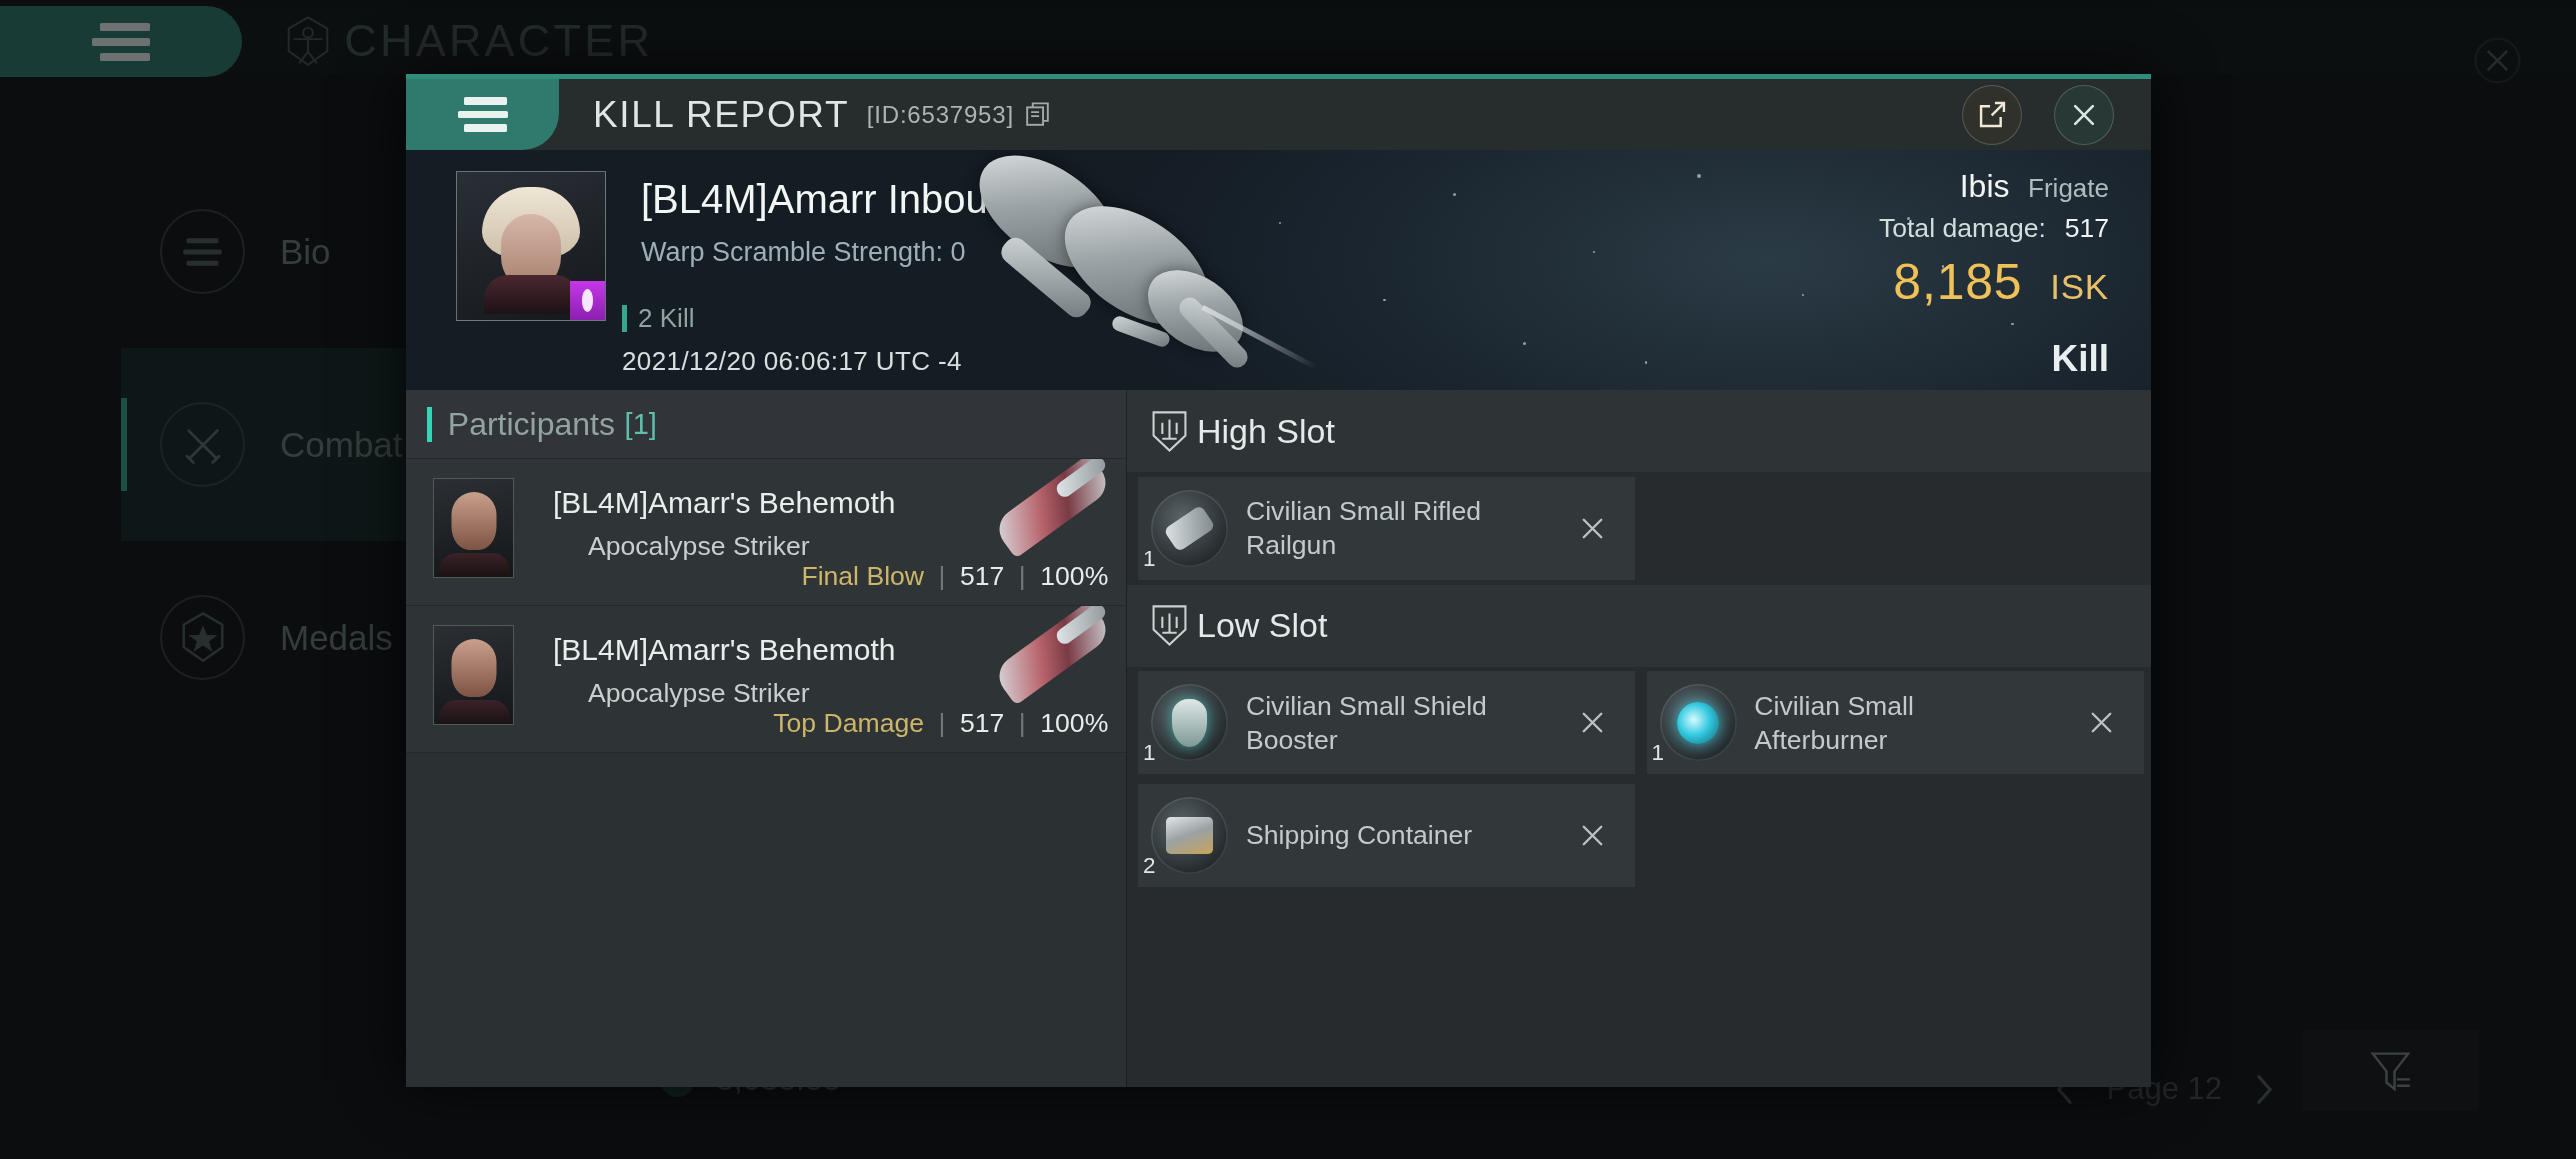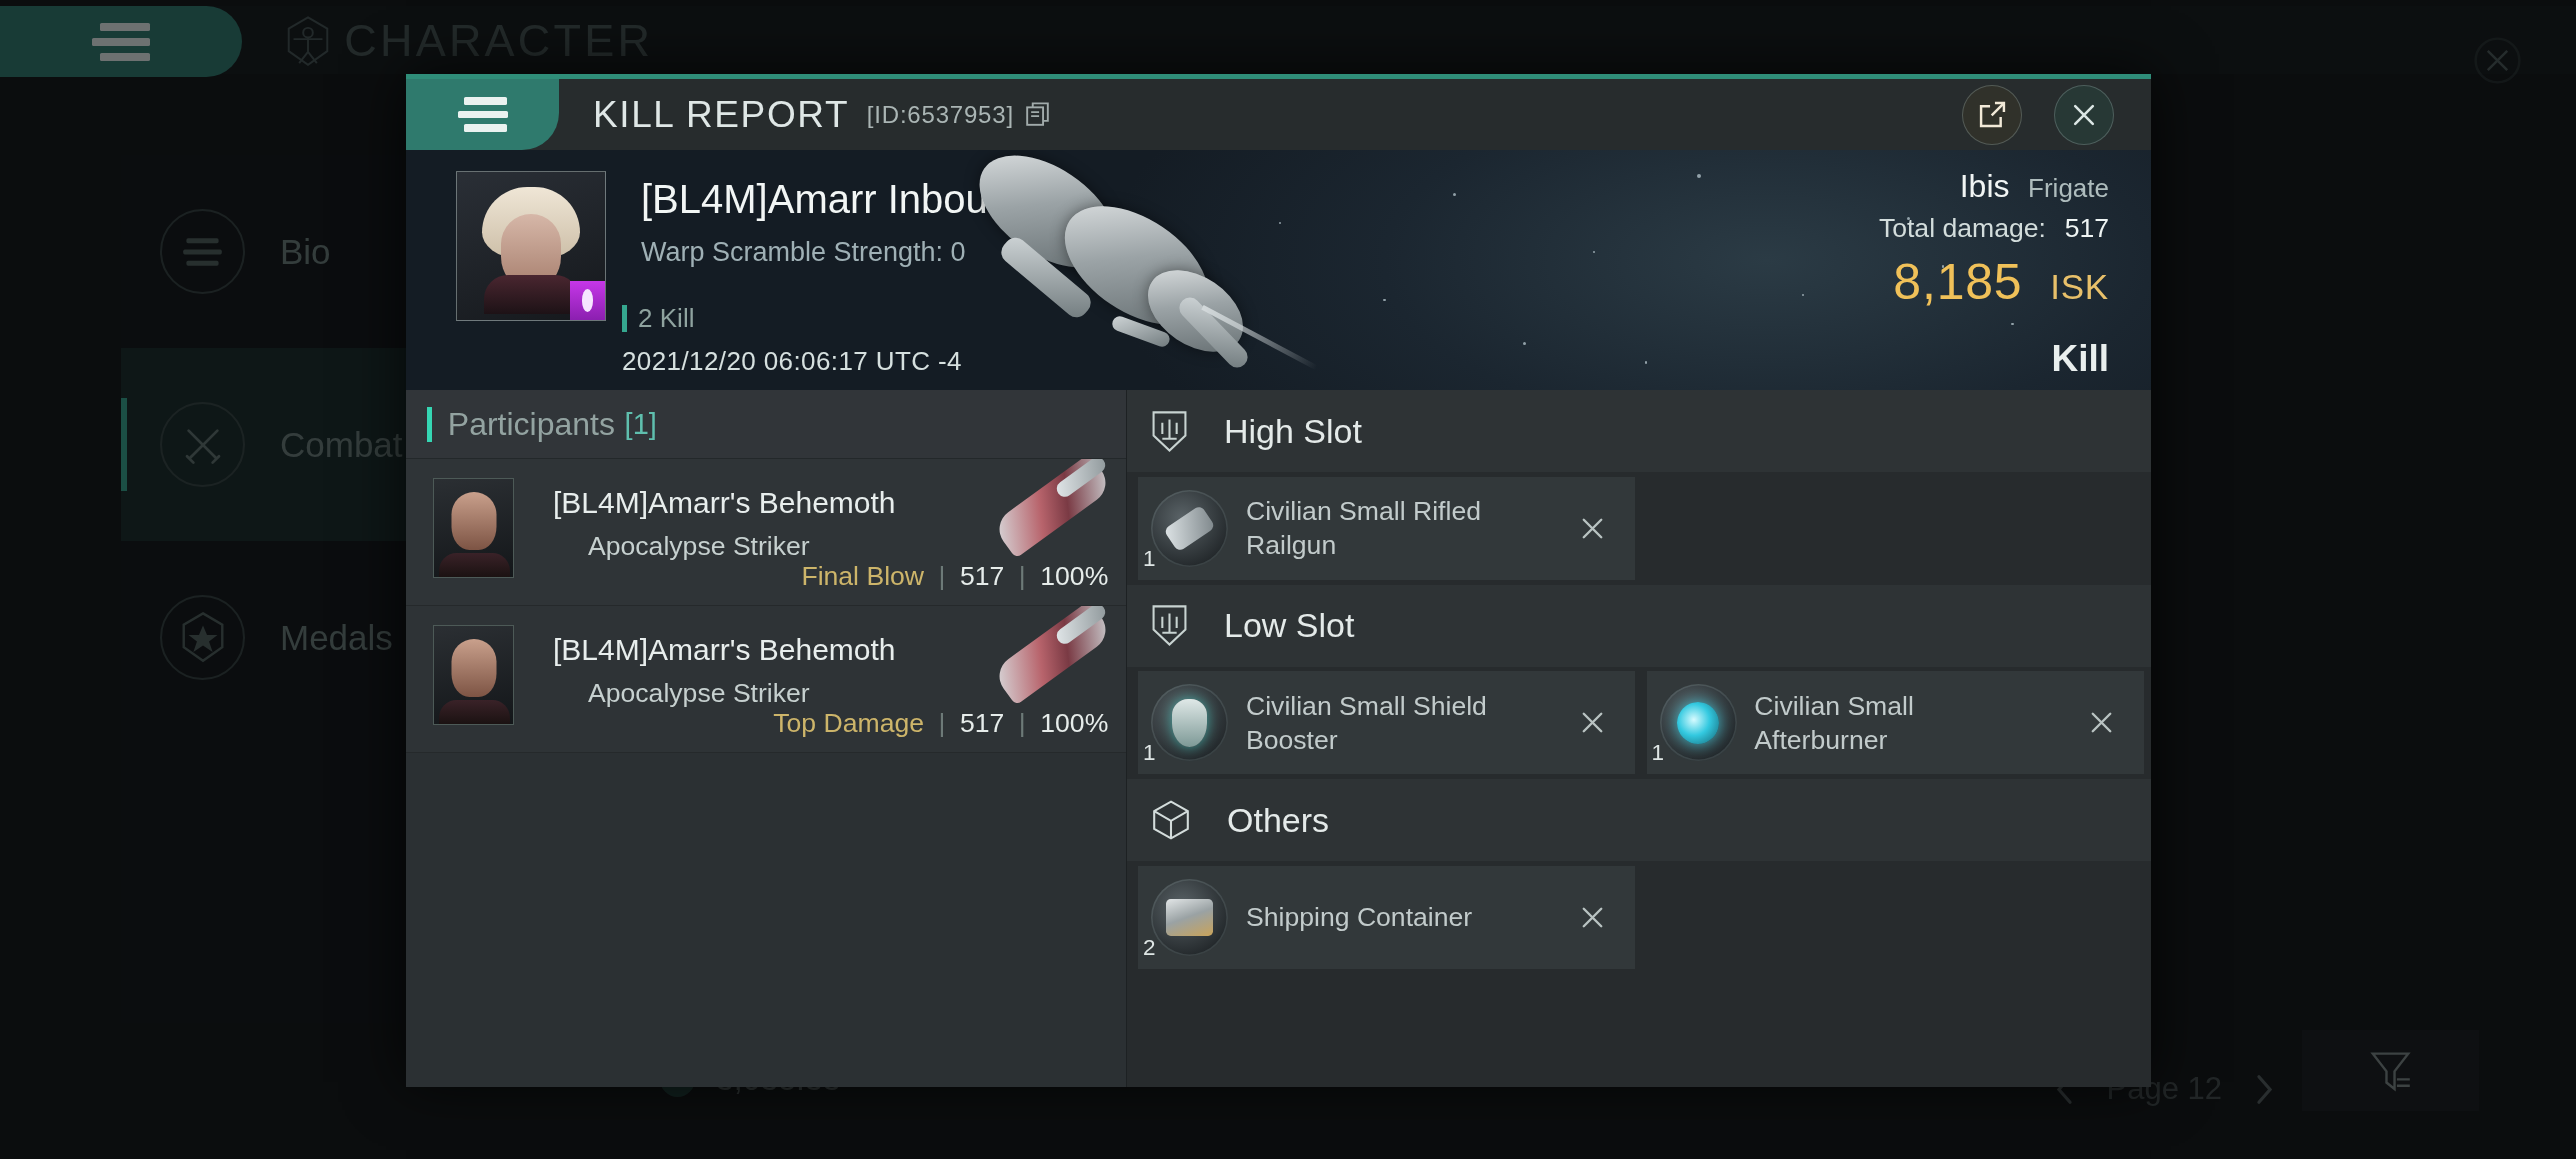--- a/index.html
+++ b/index.html
@@ -291,21 +291,21 @@
     position:absolute; right:17.7px; bottom:13px;
     display:flex; align-items:center; gap:14.5px;
     font-size:26.6px; color:#e6ecea;
   }
   .part-metrics .tag{ color:#cdb56a; }
   .part-metrics .sep{ color:#6d7a78; }
 
   
   #fitting-col{ flex:1; background:#272b2d; }
   .slot-head{
-    height:82px; display:flex; align-items:center; gap:36px; padding-left:24px;
+    height:82px; display:flex; align-items:center; gap:9px; padding-left:24px;
     background:#2e3335;
   }
   .slot-head .stxt{ font-size:34px; color:#e4eae9; }
   .slot-row{ display:flex; gap:0; }
   .fit-item{
     position:relative; width:497px; height:103px; margin:4.8px 0 4.8px 11.3px;
     background:#32383a; display:flex; align-items:center;
   }
   .fit-ico{
     position:relative; width:77px; height:77px; margin-left:13px; flex:0 0 auto;
@@ -651,29 +651,20 @@
           <span class="fit-qty">1</span>
           <span class="fit-name">Civilian Small Afterburner</span>
           <span class="fit-x">
             <svg width="27" height="27" viewBox="0 0 34 34" fill="none" stroke="#b9c3c2" stroke-width="3" stroke-linecap="round">
                 <path d="M6 6 L28 28 M28 6 L6 28"></path>
               </svg>
           </span>
         </div>
       </div>
 
-      <div class="slot-head">
-        <span>
-          <svg width="40" height="42" viewBox="0 0 50 52" fill="none" stroke="#d3dcdb" stroke-width="2.6">
-            <path d="M25 3 L46 15 L46 37 L25 49 L4 37 L4 15 Z"></path>
-            <path d="M4 15 L25 27 L46 15 M25 27 L25 49"></path>
-          </svg>
-        </span>
-        <span class="stxt">Others</span>
-      </div>
       <div class="slot-row">
         <div class="fit-item">
           <span class="fit-ico">
               <span class="g-box"></span>
             </span>
           <span class="fit-qty">2</span>
           <span class="fit-name">Shipping Container</span>
           <span class="fit-x">
             <svg width="27" height="27" viewBox="0 0 34 34" fill="none" stroke="#b9c3c2" stroke-width="3" stroke-linecap="round">
                 <path d="M6 6 L28 28 M28 6 L6 28"></path>

